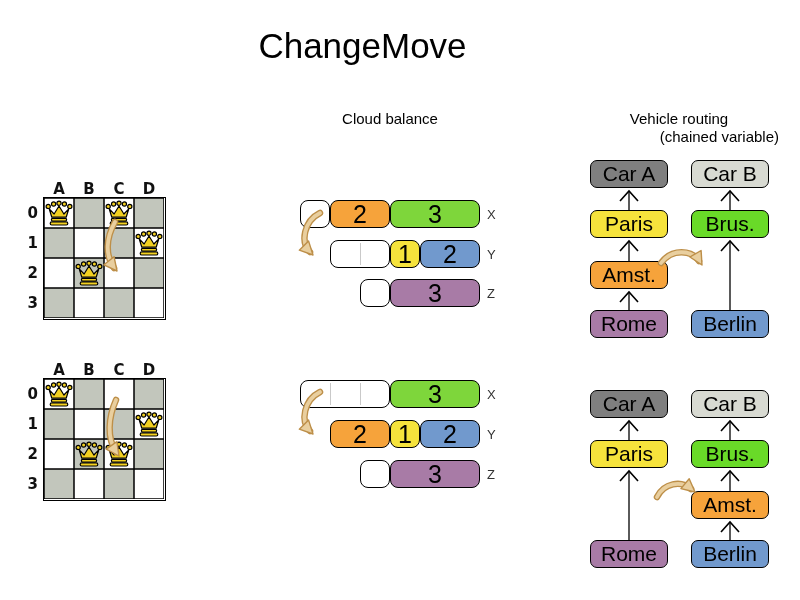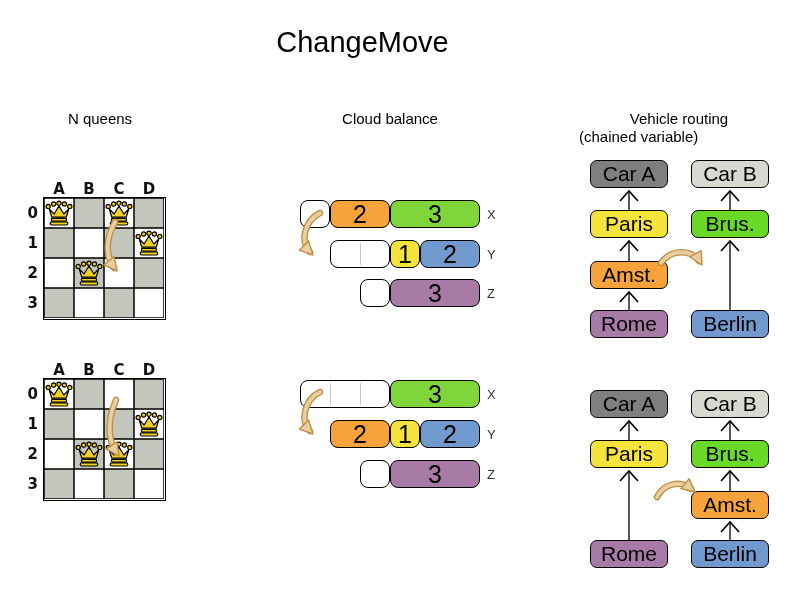--- a/index.html
+++ b/index.html
@@ -1,22 +1,22 @@
 <!DOCTYPE html>
 <html><head>
 <meta charset="utf-8">
 <style>
   html,body{margin:0;padding:0;background:#fff;}
   #canvas{position:relative;width:800px;height:600px;background:#ffffff;overflow:hidden;
           font-family:"Liberation Sans",sans-serif;color:#000;}
   .abs{position:absolute;}
-  #title{top:26px;left:0;width:725px;text-align:center;font-size:29px;letter-spacing:0px;}
+  #title{top:26px;left:0;width:725px;text-align:center;font-size:35px;letter-spacing:0px;}
   #subtitle{top:67px;left:0;width:800px;text-align:center;font-size:13.5px;}
   .col-header{top:110px;width:200px;text-align:center;font-size:15px;}
-  .col-subheader{top:128px;width:200px;text-align:left;font-size:15px;}
+  .col-subheader{top:128px;width:200px;text-align:right;font-size:15px;}
   .board{display:grid;grid-template-columns:repeat(4,30px);grid-template-rows:repeat(4,30px);
          border:1.5px solid #000;}
   .cell{position:relative;box-shadow:inset 0 0 0 0.75px #000;}
   .board-letter{width:30px;text-align:center;font-size:15px;font-weight:bold;color:#111;
                 font-family:"DejaVu Sans",sans-serif;}
   .board-number{width:22px;text-align:right;font-size:15px;font-weight:bold;color:#111;
                 font-family:"DejaVu Sans",sans-serif;}
   .seg{box-sizing:border-box;border:1.8px solid #000;border-radius:8px;display:flex;
        align-items:center;justify-content:center;font-size:25px;line-height:1;}
   .seg-free{background:#fff;}
@@ -25,21 +25,20 @@
   .vbox{box-sizing:border-box;border:1.8px solid #000;border-radius:7px;display:flex;
         align-items:center;justify-content:center;font-size:21px;}
   #overlay{position:absolute;left:0;top:0;pointer-events:none;}
 </style>
 </head>
 <body>
 
 <div id="canvas">
   <div id="title" class="abs">ChangeMove</div>
 
-  <div class="abs col-header" style="left:0px;">N queens</div>
   <div class="abs col-header" style="left:290px;">Cloud balance</div>
   <div class="abs col-header" style="left:579px;">Vehicle routing</div>
   <div class="abs col-subheader" style="left:579px;">(chained variable)</div>
 
   <div id="diagram-layer" class="abs" style="left:0;top:0;width:800px;height:600px;">
       <div class="board-letter" style="position: absolute; left: 44px; top: 180px; width: 30px;">A</div>
       <div class="board-letter" style="position: absolute; left: 74px; top: 180px; width: 30px;">B</div>
       <div class="board-letter" style="position: absolute; left: 104px; top: 180px; width: 30px;">C</div>
       <div class="board-letter" style="position: absolute; left: 134px; top: 180px; width: 30px;">D</div>
       <div class="board-number" style="position: absolute; left: 16px; top: 204px; width: 22px;">0</div>

